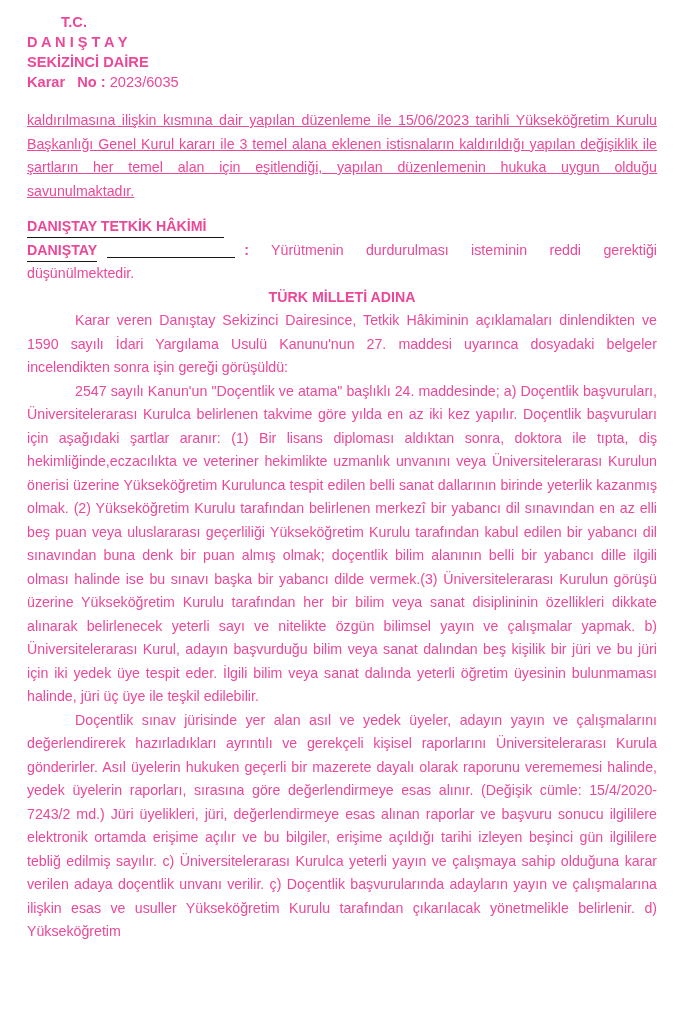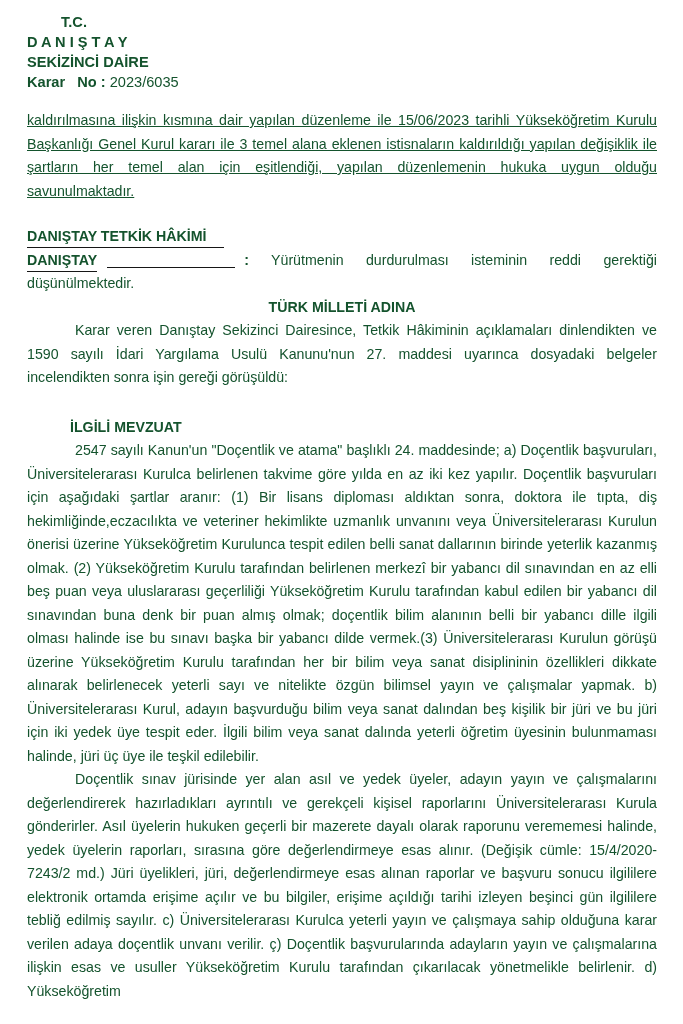--- a/index.html
+++ b/index.html
@@ -3,32 +3,32 @@
 <meta charset="utf-8">
 <style>
   html,body{margin:0;padding:0;background:#ffffff;}
   .doc{
     position:relative;
     width:683px;height:1024px;
     box-sizing:border-box;
     padding:12px 26px 0 27px;
     overflow:hidden;
     background:#ffffff;
-    color:#14532d;
+    color:#ec4899;
     font-family:"Liberation Sans","DejaVu Sans",sans-serif;
     font-size:14.2px;
     line-height:23.5px;
     -webkit-font-smoothing:antialiased;
   }
   .hdr{font-weight:bold;font-size:14.6px;line-height:20px;white-space:pre-wrap;}
   .hdr-tc{margin-left:34px;}
   .case-line .val{font-weight:normal;}
   p{margin:0;text-align:justify;}
   .ind{text-indent:48px;}
-  .mt-blank{margin-top:22px;}
+  .mt-blank{margin-top:12px;}
   .mt-body{margin-top:17px;text-decoration:underline;}
   .mt-sec{margin-top:26px;}
   .b{font-weight:bold;}
   .u{display:inline-block;border-bottom:1.6px solid #161616;padding-bottom:1px;line-height:20px;}
   .u-ext{padding-right:18px;}
   .leader{
     display:inline-block;width:128px;height:14px;
     border-bottom:1.6px solid #161616;
     margin:0 9px 0 10px;vertical-align:-3px;
   }
@@ -51,19 +51,18 @@
 
   <div class="mt-blank">
     <div><span class="b u u-ext">DANIŞTAY TETKİK HÂKİMİ</span></div>
     <p><span class="b u">DANIŞTAY</span><span class="leader"></span><span class="b">:</span> <span>Yürütmenin durdurulması isteminin reddi gerektiği düşünülmektedir.</span></p>
   </div>
 
   <p class="center-h">TÜRK MİLLETİ ADINA</p>
 
   <p class="ind">Karar veren Danıştay Sekizinci Dairesince, Tetkik Hâkiminin açıklamaları dinlendikten ve 1590 sayılı İdari Yargılama Usulü Kanunu'nun 27. maddesi uyarınca dosyadaki belgeler incelendikten sonra işin gereği görüşüldü:</p>
 
-  <div class="sec-h mt-sec">İLGİLİ MEVZUAT</div>
 
   <p class="ind">2547 sayılı Kanun'un "Doçentlik ve atama" başlıklı 24. maddesinde; a) Doçentlik başvuruları, Üniversitelerarası Kurulca belirlenen takvime göre yılda en az iki kez yapılır. Doçentlik başvuruları için aşağıdaki şartlar aranır: (1) Bir lisans diploması aldıktan sonra, doktora ile tıpta, diş hekimliğinde,eczacılıkta ve veteriner hekimlikte uzmanlık unvanını veya Üniversitelerarası Kurulun önerisi üzerine Yükseköğretim Kurulunca tespit edilen belli sanat dallarının birinde yeterlik kazanmış olmak. (2) Yükseköğretim Kurulu tarafından belirlenen merkezî bir yabancı dil sınavından en az elli beş puan veya uluslararası geçerliliği Yükseköğretim Kurulu tarafından kabul edilen bir yabancı dil sınavından buna denk bir puan almış olmak; doçentlik bilim alanının belli bir yabancı dille ilgili olması halinde ise bu sınavı başka bir yabancı dilde vermek.(3) Üniversitelerarası Kurulun görüşü üzerine Yükseköğretim Kurulu tarafından her bir bilim veya sanat disiplininin özellikleri dikkate alınarak belirlenecek yeterli sayı ve nitelikte özgün bilimsel yayın ve çalışmalar yapmak. b) Üniversitelerarası Kurul, adayın başvurduğu bilim veya sanat dalından beş kişilik bir jüri ve bu jüri için iki yedek üye tespit eder. İlgili bilim veya sanat dalında yeterli öğretim üyesinin bulunmaması halinde, jüri üç üye ile teşkil edilebilir.</p>
 
   <p class="ind">Doçentlik sınav jürisinde yer alan asıl ve yedek üyeler, adayın yayın ve çalışmalarını değerlendirerek hazırladıkları ayrıntılı ve gerekçeli kişisel raporlarını Üniversitelerarası Kurula gönderirler. Asıl üyelerin hukuken geçerli bir mazerete dayalı olarak raporunu verememesi halinde, yedek üyelerin raporları, sırasına göre değerlendirmeye esas alınır. (Değişik cümle: 15/4/2020-7243/2 md.) Jüri üyelikleri, jüri, değerlendirmeye esas alınan raporlar ve başvuru sonucu ilgililere elektronik ortamda erişime açılır ve bu bilgiler, erişime açıldığı tarihi izleyen beşinci gün ilgililere tebliğ edilmiş sayılır. c) Üniversitelerarası Kurulca yeterli yayın ve çalışmaya sahip olduğuna karar verilen adaya doçentlik unvanı verilir. ç) Doçentlik başvurularında adayların yayın ve çalışmalarına ilişkin esas ve usuller Yükseköğretim Kurulu tarafından çıkarılacak yönetmelikle belirlenir. d) Yükseköğretim</p>
 
 </div>
 
 </body></html>

